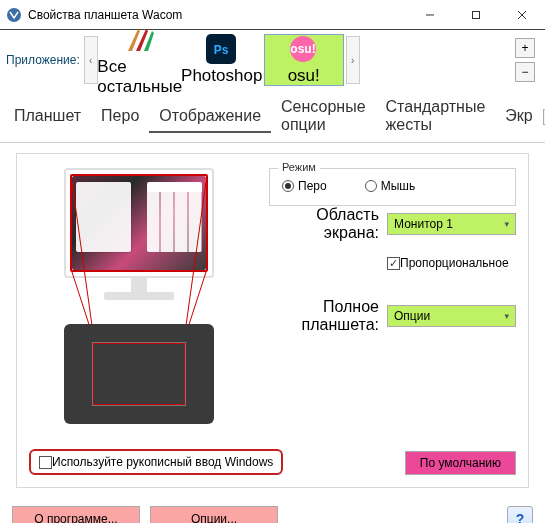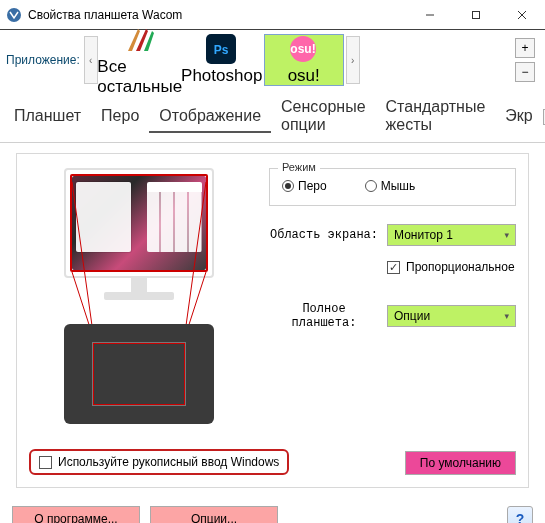--- a/index.html
+++ b/index.html
@@ -39,37 +39,37 @@
   .screen::before { content:""; position:absolute; left:4px; top:6px; width:55px; height:70px; background:rgba(255,255,255,0.92); border-radius:2px; box-shadow: 0 0 0 1px rgba(0,0,0,0.1); }
   .screen::after { content:""; position:absolute; right:4px; top:6px; width:55px; height:70px; background:linear-gradient(#fff 0 10px, transparent 10px), repeating-linear-gradient(90deg, rgba(255,255,255,0.85) 0 12px, transparent 12px 14px); background-color: rgba(255,255,255,0.5); border-radius:2px; }
   .red-border { position: absolute; inset: 4px; border: 2px solid #c00; border-radius: 2px; pointer-events: none; }
   .stand { width: 16px; height: 14px; background: #e0e0e0; margin: 0 auto; }
   .base { width: 70px; height: 8px; background: #e0e0e0; border-radius: 2px; margin: 0 auto; }
   .tablet { width: 150px; height: 100px; background: #3a3a3a; border-radius: 6px; margin: 24px auto 0; position: relative; }
   .tablet-active { position: absolute; left: 28px; top: 18px; right: 28px; bottom: 18px; border: 1px solid #777; }
   svg.maplines { position: absolute; left: 0; top: 0; pointer-events: none; }
 
   
-  .fieldset { border: 1px solid #d0d0d0; padding: 10px 12px 12px; margin-bottom: 18px; position: relative; }
+  .fieldset { border: 1px solid #d0d0d0; padding: 10px 12px 12px; position: relative; }
   .fieldset-legend { position: absolute; top: -8px; left: 8px; background: #fff; padding: 0 4px; font-size: 11px; color: #333; }
   .radios { display: flex; gap: 38px; }
   .radio-opt { display: flex; align-items: center; gap: 4px; cursor: pointer; }
   .radio-dot { width: 12px; height: 12px; border: 1px solid #555; border-radius: 50%; display: flex; align-items: center; justify-content: center; }
   .radio-dot.checked::after { content:""; width: 6px; height: 6px; background: #333; border-radius: 50%; }
 
   .ctrl-row { display: flex; align-items: center; margin-bottom: 14px; gap: 8px; }
-  .ctrl-label { width: 110px; font-size: 12px; text-align: center; font-family: Liberation Mono, monospace; }
+  .ctrl-label { width: 110px; font-size: 16px; text-align: right; }
   .select { flex: 1; height: 22px; border: 1px solid #aaa; background: #bef264; display: flex; align-items: center; justify-content: space-between; padding: 0 6px; cursor: pointer; }
   .select .chev { font-size: 9px; color: #555; }
 
-  .check-row { display: flex; align-items: center; gap: 6px; margin-left: 118px; margin-bottom: 28px; cursor: pointer; }
+  .check-row { display: flex; align-items: center; margin-left: 118px; margin-bottom: 28px; cursor: pointer; }
   .checkbox { width: 13px; height: 13px; border: 1px solid #555; background: #fff; display: flex; align-items: center; justify-content: center; }
   .checkbox.checked::after { content:"✓"; font-size: 11px; line-height: 1; color: #333; }
 
-  .bottom-check { position: absolute; left: 12px; bottom: 12px; display: flex; align-items: center; gap: 6px; border: 2px solid #c41e1e; border-radius: 6px; padding: 4px 8px; cursor: pointer; }
+  .bottom-check { position: absolute; left: 12px; bottom: 12px; display: flex; align-items: center; border: 2px solid #c41e1e; border-radius: 6px; padding: 4px 8px; cursor: pointer; }
 
   .default-btn { position: absolute; right: 12px; bottom: 12px; height: 24px; padding: 0 14px; border: 1px solid #aaa; background: #ec4899; cursor: pointer; display: flex; align-items: center; }
 
   .footer { display: flex; align-items: center; padding: 8px 12px; gap: 10px; }
   .btn { height: 26px; min-width: 128px; border: 1px solid #aaa; background: #fca5a5; display: flex; align-items: center; justify-content: center; cursor: pointer; }
   .help-btn { width: 26px; height: 26px; margin-left: auto; border: 1px solid #aaa; border-radius: 3px; background: linear-gradient(#eaf3ff,#d0e4fb); display: flex; align-items: center; justify-content: center; cursor: pointer; }
   .help-btn span { color: #1a5bbf; font-weight: bold; font-size: 14px; }
 </style>
 </head>
 <body>

